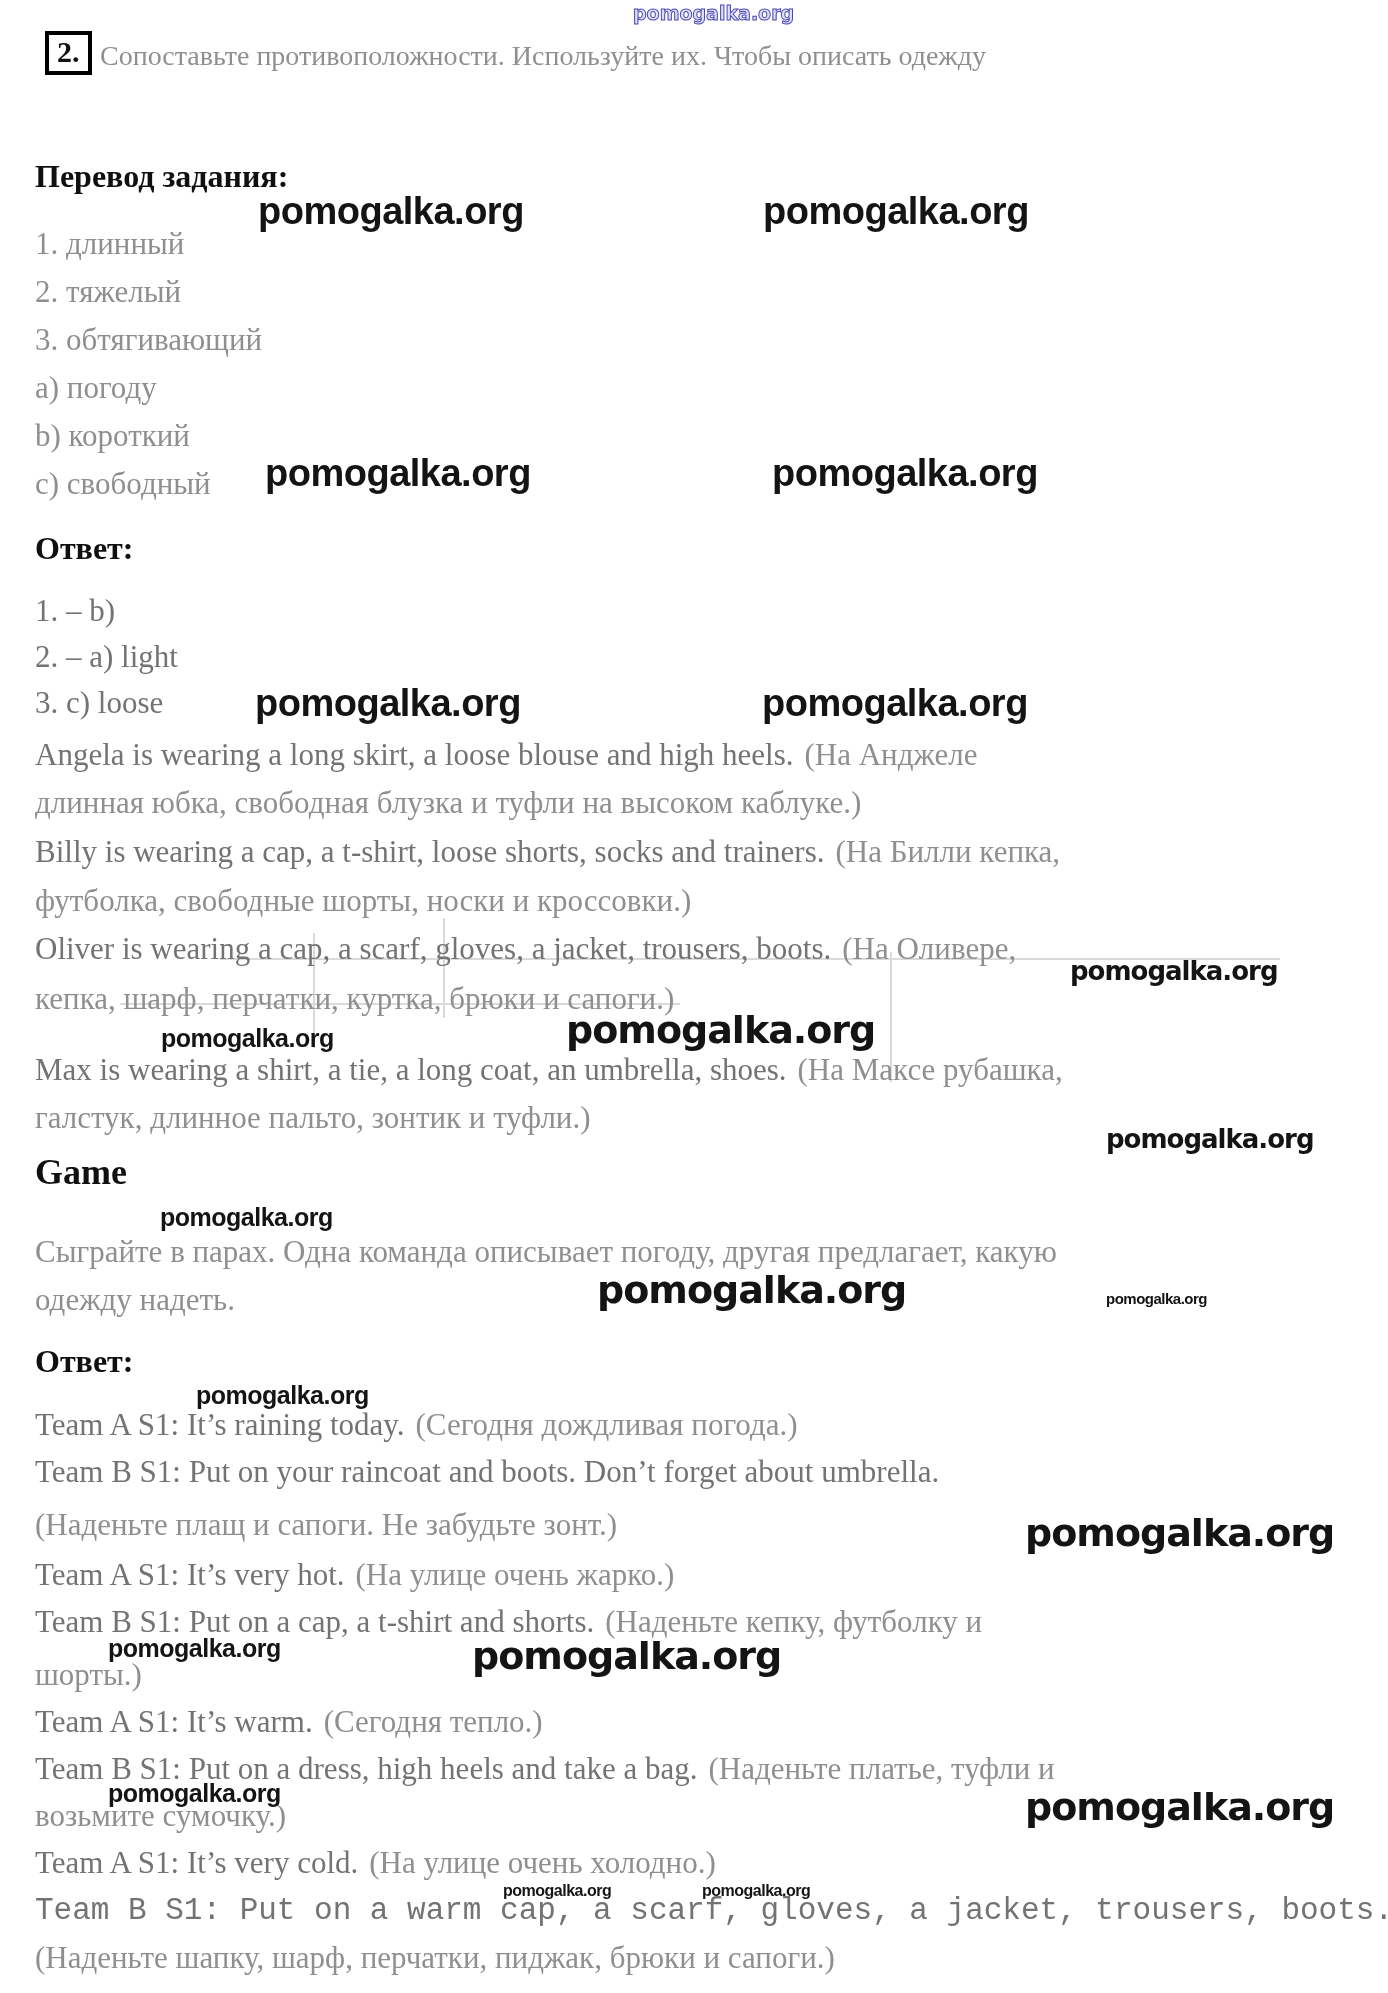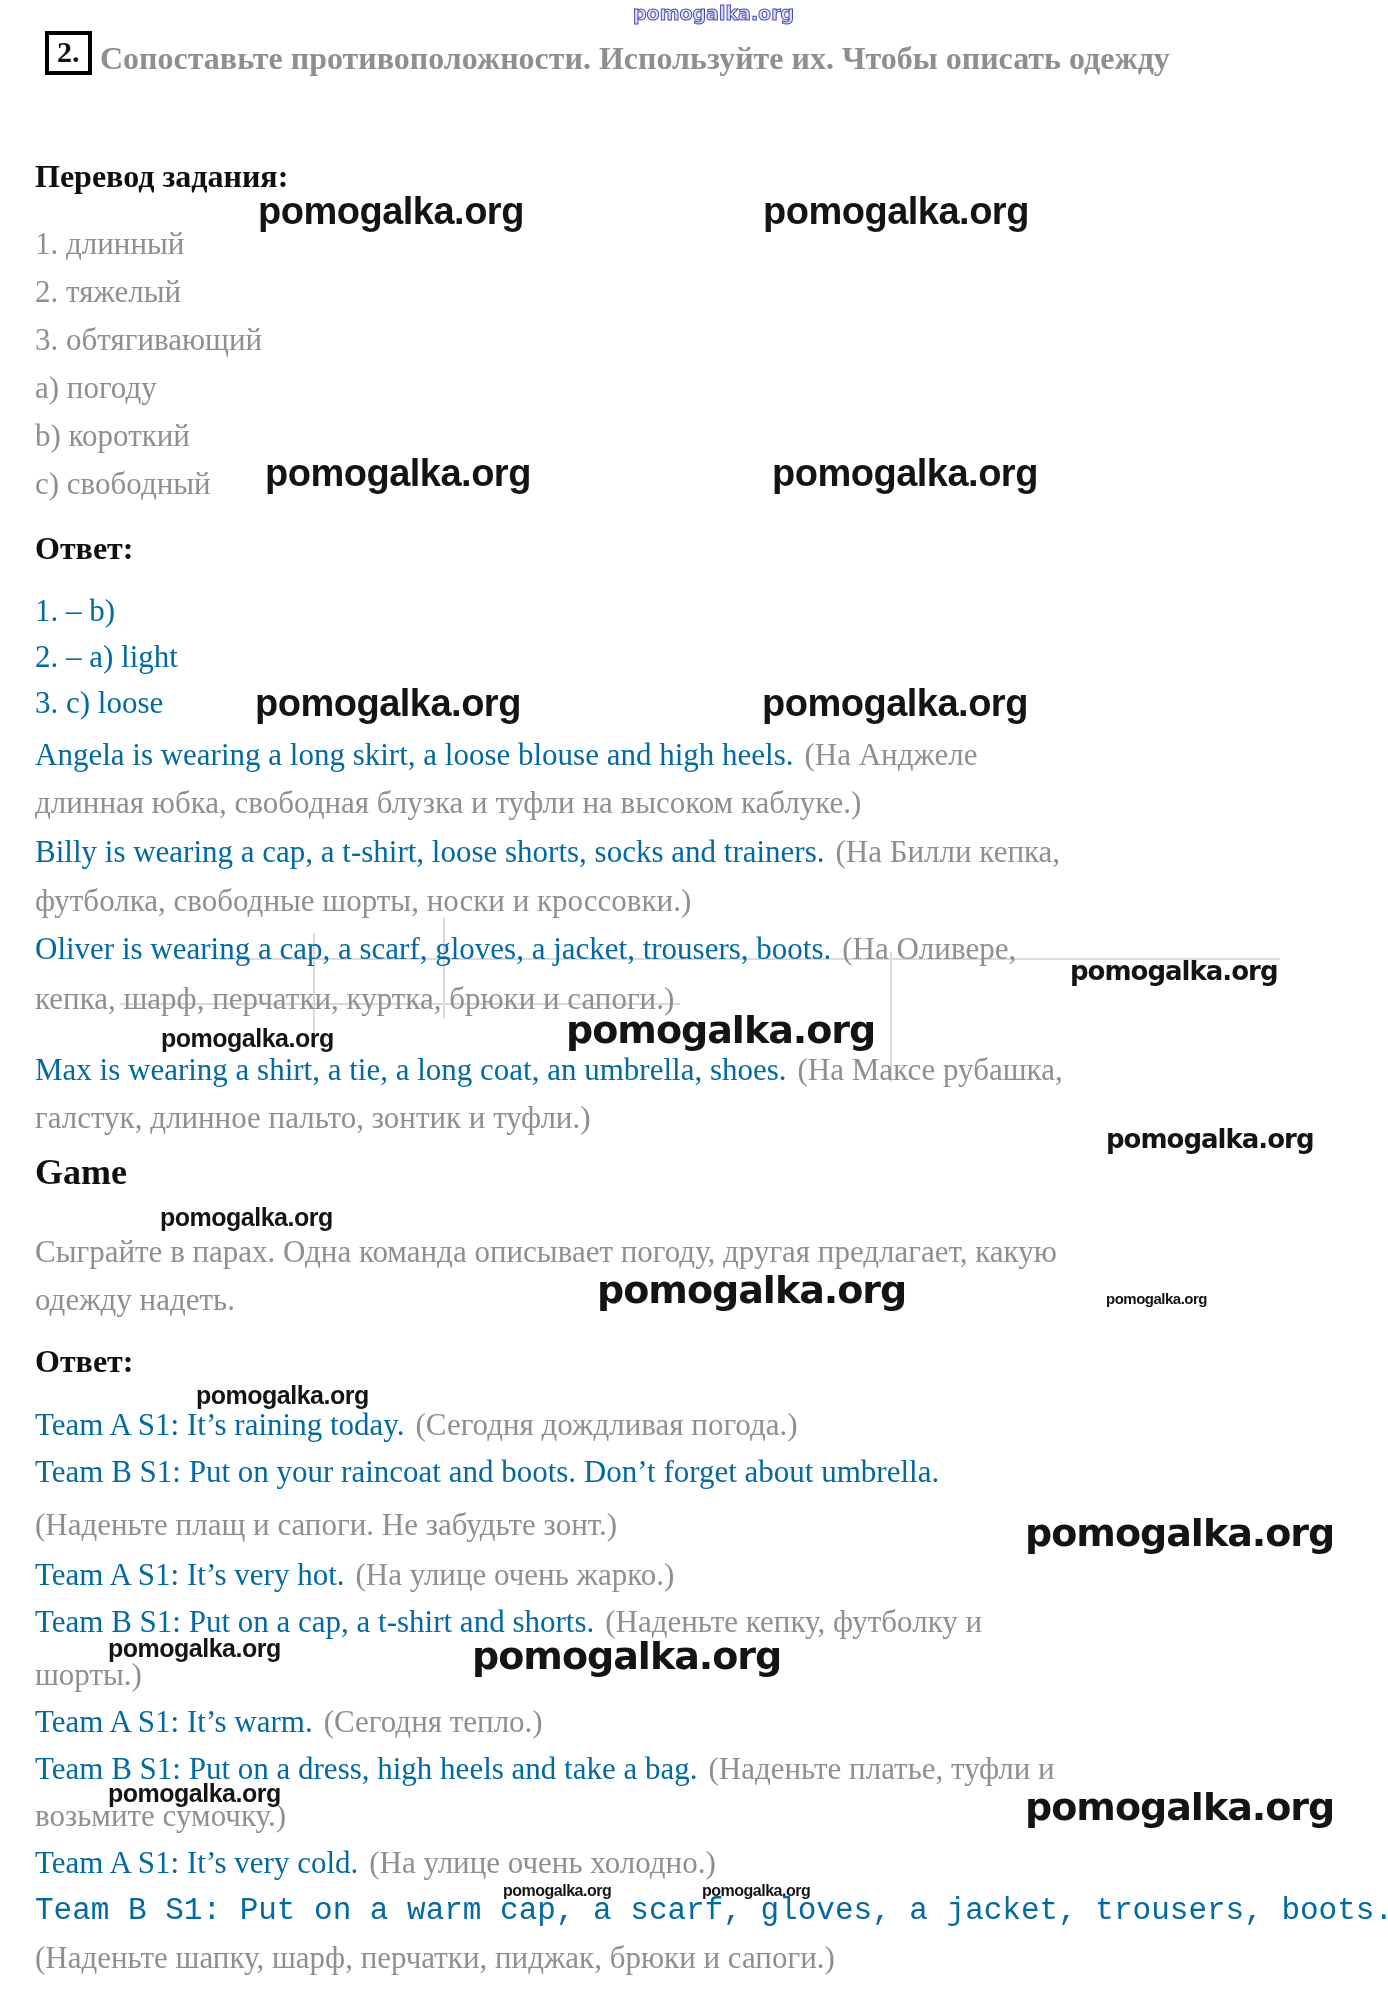--- a/index.html
+++ b/index.html
@@ -1,21 +1,21 @@
 <!DOCTYPE html>
 <html><head>
 <meta charset="utf-8">
 <style>
   html,body { margin:0; padding:0; background:#ffffff; }
   .page {
     position:relative; width:1388px; height:1993px; background:#ffffff;
     font-family:"Liberation Serif","DejaVu Serif",serif; overflow:hidden;
   }
   .ln { position:absolute; white-space:nowrap; font-size:31px; line-height:1.25; z-index:2; }
-  .blk { color:#0369a1; }
+  .blk { color:#737373; }
   .gry { color:#8f8f8f; }
   .hd  { font-weight:700; color:#101010; font-size:32px; }
   .game-hd { font-size:36px; }
   .ru { margin-left:11px;text-align:right; }
   .num-box {
     position:absolute; left:45px; top:31px; border:4px solid #000;
     padding:0px 8px 2px 8px; font-weight:700; font-size:30px; color:#111;
     background:#fff; z-index:3;
   }
   .wm {
@@ -34,21 +34,21 @@
   .ghost { position:absolute; background:#dadada; z-index:1; }
 </style>
 </head>
 <body>
 
 <div class="page">
 
   <div class="wm wm-top" style="left:633px; top:2px;">pomogalka.org</div>
 
   <div class="num-box">2.</div>
-  <div class="ln gry" style="left:100px; top:38px; font-size:32px;font-weight:bold;">Сопоставьте противоположности. Используйте их. Чтобы описать одежду</div>
+  <div class="ln gry" style="left:100px; top:38px; font-size:28px;">Сопоставьте противоположности. Используйте их. Чтобы описать одежду</div>
 
   <div class="ln hd" style="left:35px; top:156px;">Перевод задания:</div>
 
   <div class="wm wm-lg" style="left:258px; top:190px;">pomogalka.org</div>
   <div class="wm wm-lg" style="left:763px; top:190px;">pomogalka.org</div>
 
   <div class="ln gry" style="left:35px; top:225px;">1. длинный</div>
   <div class="ln gry" style="left:35px; top:273px;">2. тяжелый</div>
   <div class="ln gry" style="left:35px; top:321px;">3. обтягивающий</div>
   <div class="ln gry" style="left:35px; top:369px;">a) погоду</div>

